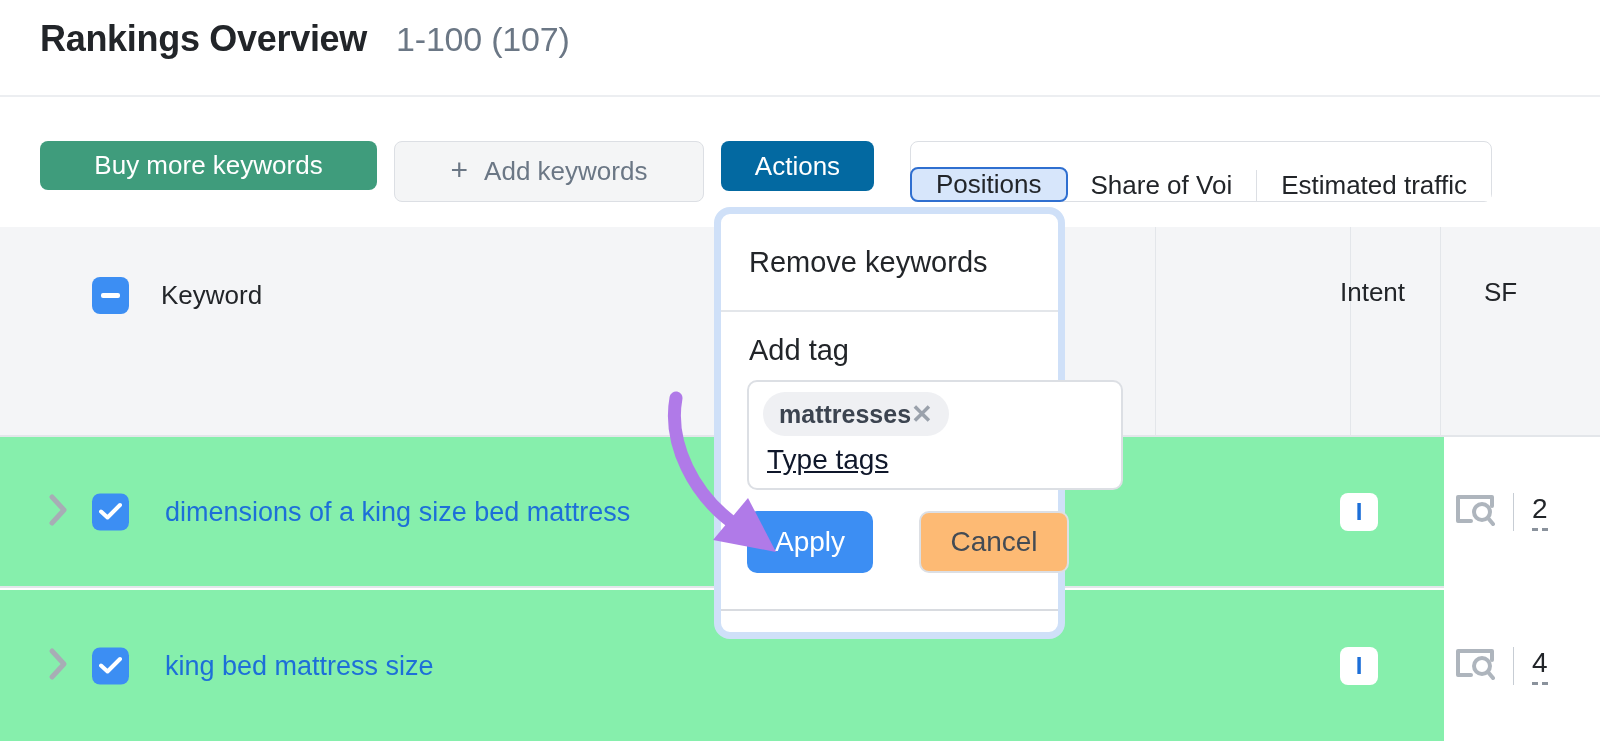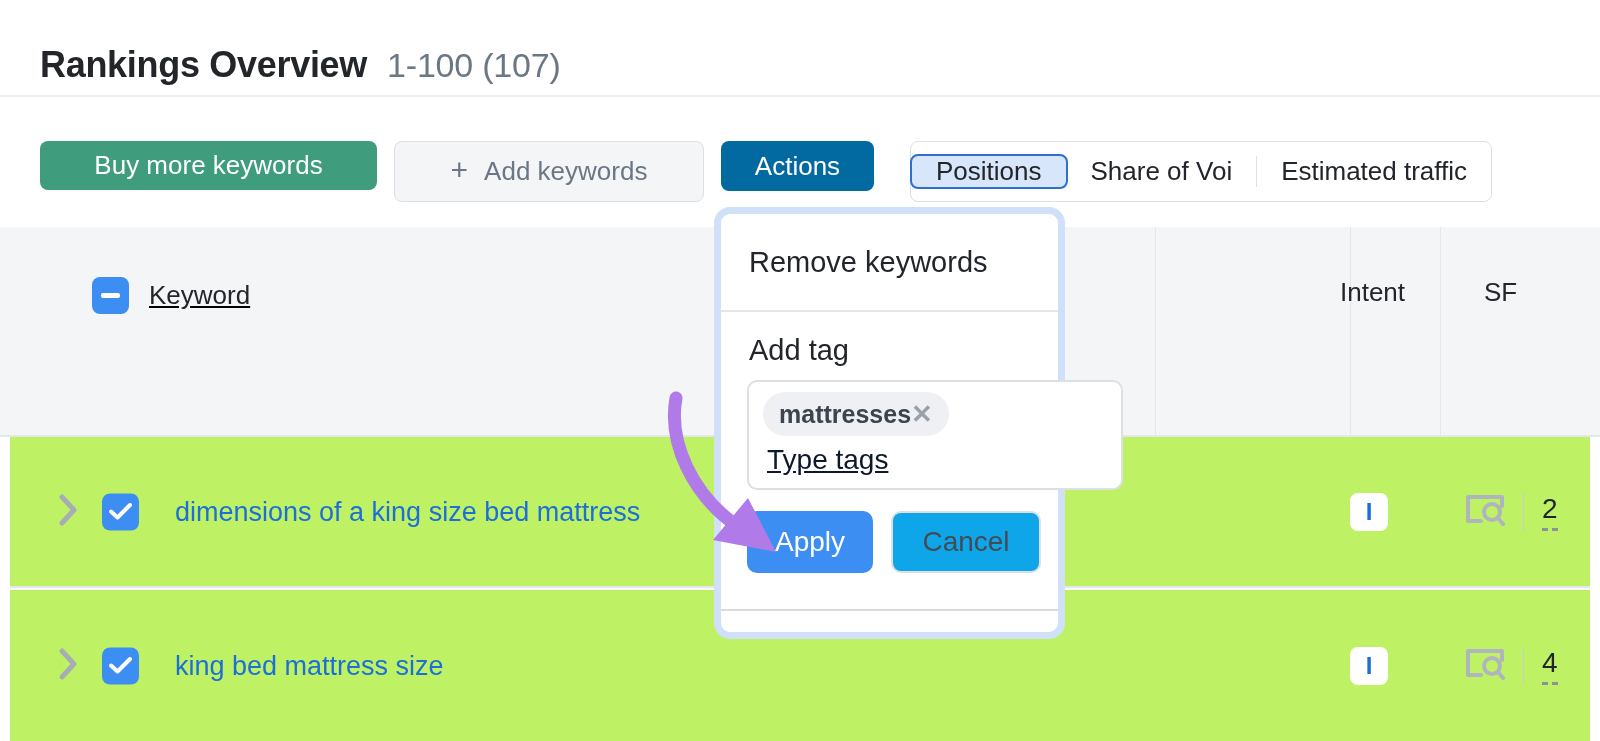--- a/index.html
+++ b/index.html
@@ -24,22 +24,21 @@
     width: 1600px;
     height: 97px;
     background: #ffffff;
     border-bottom: 2px solid #eceef1;
   }
   .page-title-wrap {
     position: absolute;
     left: 40px; top: 18px;
     display: flex;
     align-items: baseline;
-    gap: 20px;
-    margin-top: 26px;
+    gap: 29px;
   }
   .page-title {
     font-size: 36px;
     font-weight: bold;
     color: #222529;
     letter-spacing: -0.3px;
   }
   .page-subtitle {
     font-size: 34px;
     font-weight: normal;
@@ -94,21 +93,21 @@
     color: #ffffff;
     border: none;
   }
 
   
   .segmented {
     position: absolute;
     left: 910px; top: 42px;
     height: 61px;
     display: flex;
-    align-items: center;
+    align-items: flex-end;
     border: 1px solid #dcdfe4;
     border-radius: 8px;
     background: #ffffff;
     overflow: visible;
   }
   .seg-item {
     display: flex;
     align-items: center;
     padding: 0 24px;
     font-size: 26px;
@@ -141,22 +140,21 @@
     width: 1600px;
     height: 210px;
     background: #f4f5f7;
     border-bottom: 2px solid #e3e6ea;
   }
   .th-keyword {
     position: absolute;
     left: 92px; top: 50px;
     display: flex;
     align-items: center;
-    gap: 20px;
-    text-decoration: underline;
+    gap: 32px;
   }
   .th-label {
     font-size: 26px;
     color: #222529;
   }
   .col-div {
     position: absolute;
     top: 0;
     width: 1px;
     height: 210px;
@@ -184,24 +182,23 @@
     width: 19px; height: 5px;
     background: #ffffff;
     border-radius: 2px;
   }
   .cb svg { display: block; }
 
   
   .row {
     position: absolute;
     left: 0;
-    width: 1580px;
-    background: #bef264;
+    width: 1444px;
+    background: #86efac;
     border-bottom: 2px solid #e3e6ea;
-    margin-left: 10px;
   }
   .row-1 { top: 210px; height: 151px; }
   .row-2 { top: 363px; height: 151px; border-bottom: none; }
   .chevron {
     position: absolute;
     left: 48px; top: 50%;
     transform: translateY(-50%);
     cursor: pointer;
   }
   .row-cb {
@@ -331,29 +328,30 @@
     border: none;
     border-radius: 10px;
     font-size: 28px;
     display: flex;
     align-items: center;
     justify-content: center;
     cursor: pointer;
   }
   .btn-cancel {
     width: 150px; height: 62px;
-    background: #0ea5e9;
+    background: #fdba74;
     color: #444b54;
     border: 2px solid #dcdfe4;
     border-radius: 10px;
     font-size: 28px;
     display: flex;
     align-items: center;
     justify-content: center;
     cursor: pointer;
+    margin-left: 28px;
   }
   .dd-bottom-div {
     position: absolute;
     left: 0; top: 395px;
     width: 100%;
     height: 2px;
     background: #d8dbe0;
   }
 
   

